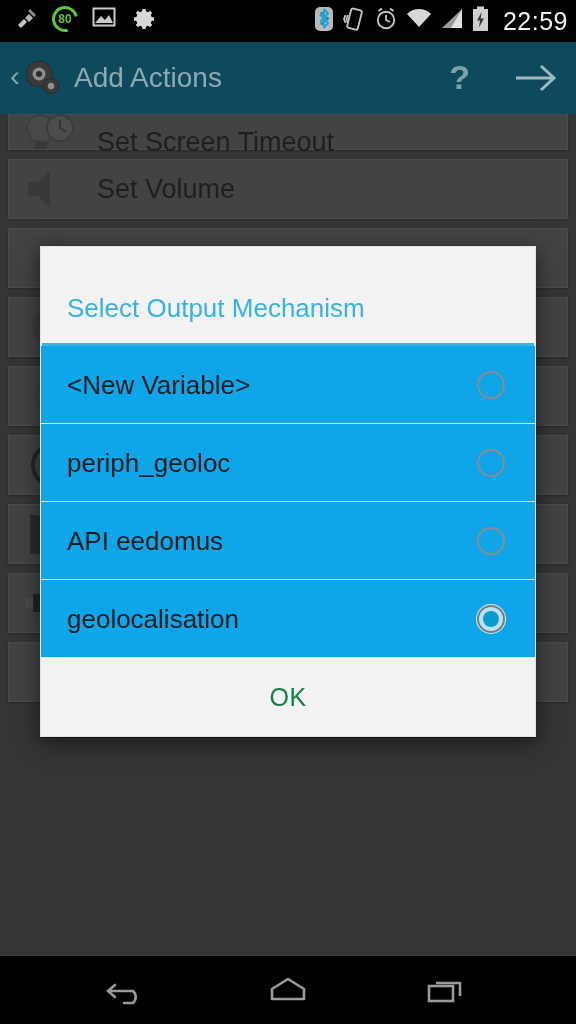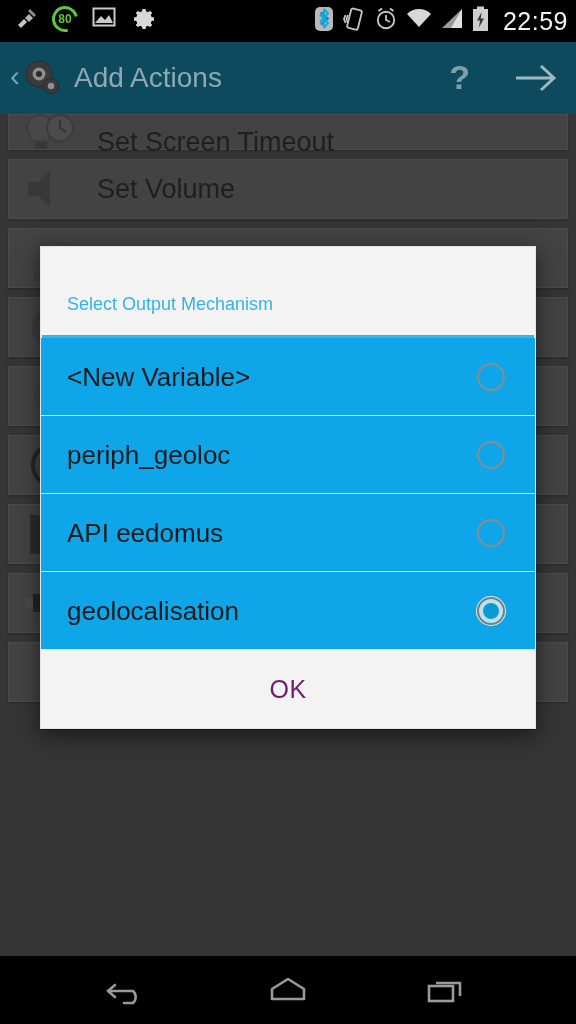--- a/index.html
+++ b/index.html
@@ -131,21 +131,21 @@
     left: 40px; top: 246px;
     width: 496px;
     background: #f3f3f3;
     box-shadow: 0 6px 22px rgba(0,0,0,.55), 0 1px 0 rgba(0,0,0,.35);
     border: 1px solid #e3e3e3;
     box-sizing: border-box;
     z-index: 50;
   }
   .dlg-title {
     color: #34b3e4;
-    font-size: 18px;
+    font-size: 26px;
     padding: 48px 0 22px 26px;
     line-height: 1;
   }
   .dlg-rule {
     height: 3px; background: #33b5e5;
     margin: 0 1px;
   }
   .dlg-list { background: #f3f3f3; }
   .dlg-row {
     height: 78px;
@@ -184,21 +184,21 @@
     margin: -8px 0 0 -8px;
     border-radius: 50%;
     background: #0b9bd0;
   }
   .dlg-footer {
     height: 78px;
     display: flex; align-items: center; justify-content: center;
     background: #f3f3f3;
   }
   .dlg-ok {
-    color: #701a75;
+    color: #15803d;
     font-size: 25px;
     line-height: 1;
     letter-spacing: .5px;
   }
 
   
   .navbar {
     position: absolute; bottom: 0; left: 0;
     width: 576px; height: 68px;
     background: #000;

